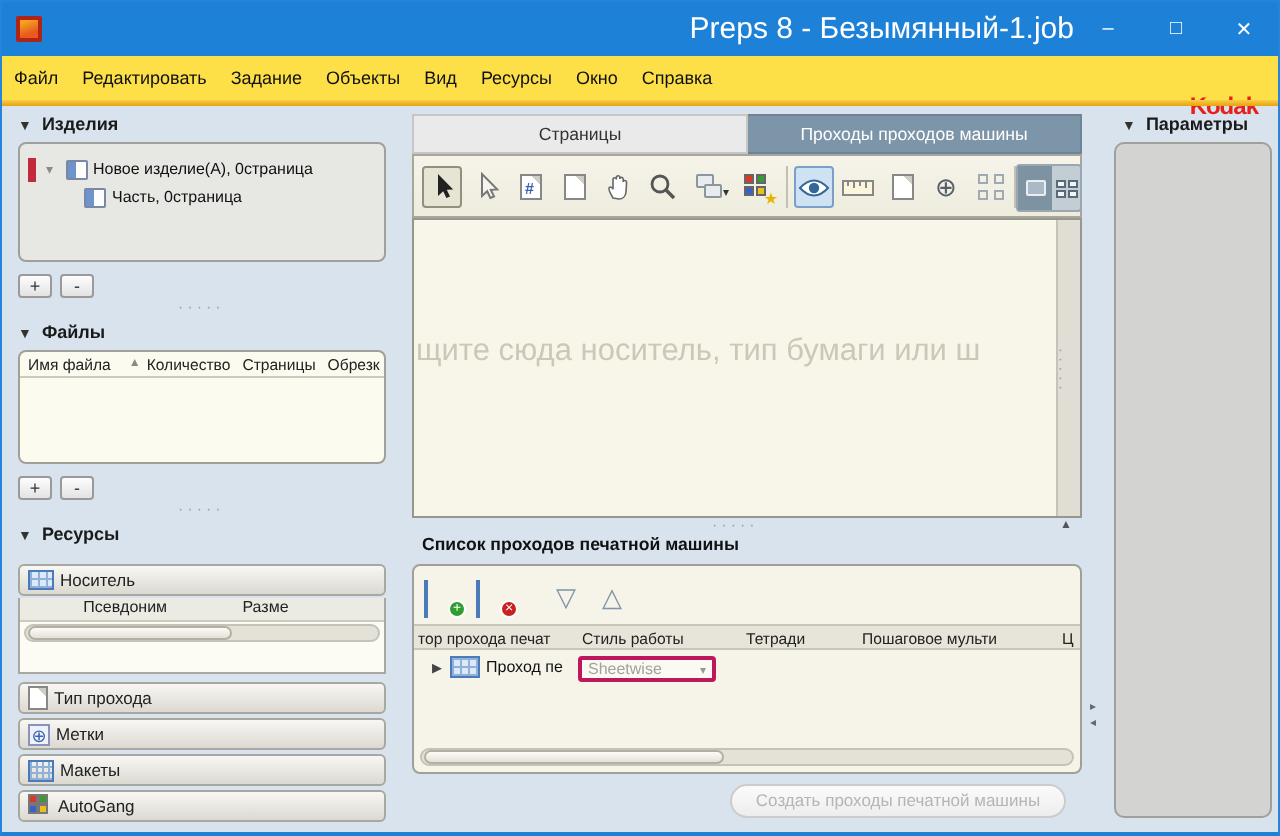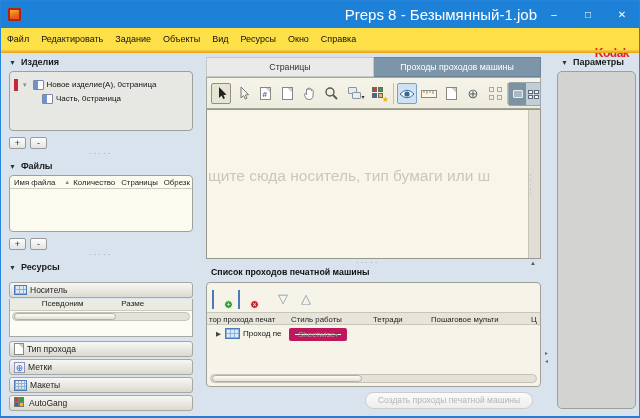--- a/index.html
+++ b/index.html
@@ -135,22 +135,22 @@
     color:#fff; font-size:7px; line-height:8px; text-align:center; border:1px solid #fff; }
   .bgreen { background:#2f9e2f; } .bred { background:#cc2020; }
   .mvtri { font-size:13px; color:#7d95a9; }
   .prhead { position:absolute; left:0; top:29px; width:100%; height:13px;
     background:#e7e5da; border-top:1px solid #c8c6ba; border-bottom:1px solid #c8c6ba;
     font-size:7.8px; color:#222; }
   .prhead span { position:absolute; top:2px; white-space:nowrap; }
   .prrow { position:absolute; left:0; top:42px; width:100%; height:18px; font-size:8px; }
   .prsbar { position:absolute; left:3px; right:3px; bottom:3px; height:9px; background:#e3e1d8;
     border:1px solid #c5c3b8; border-radius:5px; }
-  .dropdown { position:absolute; left:82px; top:3px; width:58px; height:13px; background:#fbfaf2;
-    border:6px solid #be185d; border-radius:2px; font-size:8px; color:#a2a29a;
+  .dropdown { position:absolute; left:82px; top:3px; width:69px; height:13px; background:#fbfaf2;
+    border:2px solid #be185d; border-radius:2px; font-size:8px; color:#a2a29a;
     display:flex; align-items:center; padding:0 3px;text-align:right; }
   .dropdown .car { margin-left:auto; font-size:6px; color:#999; }
   .createbtn { position:absolute; left:364px; top:391px; width:168px; height:17px;
     border:1px solid #cccccc; border-radius:9px; background:linear-gradient(#fbfbfb,#ededed);
     color:#b5b5b5; font-size:8.5px; text-align:center; line-height:15px; white-space:nowrap; }
 
   
   .parbox { left:556px; top:70px; width:79px; height:338px; background:#d3d3d1; border-radius:5px; }
   .sidearr { position:absolute; font-size:6px; color:#667; }
 </style>

